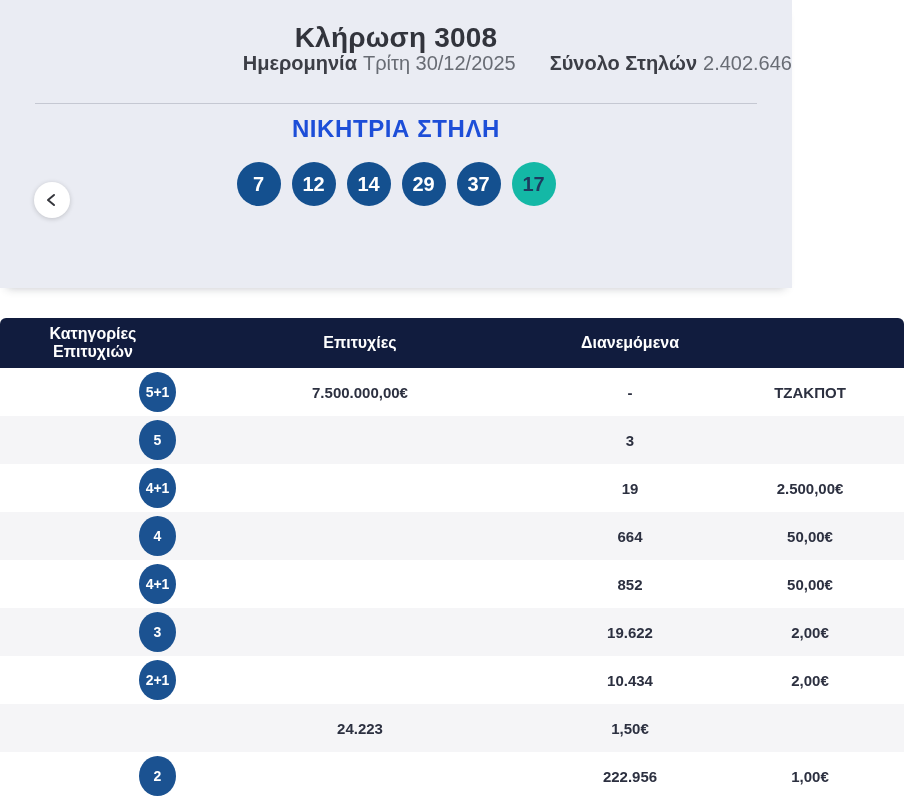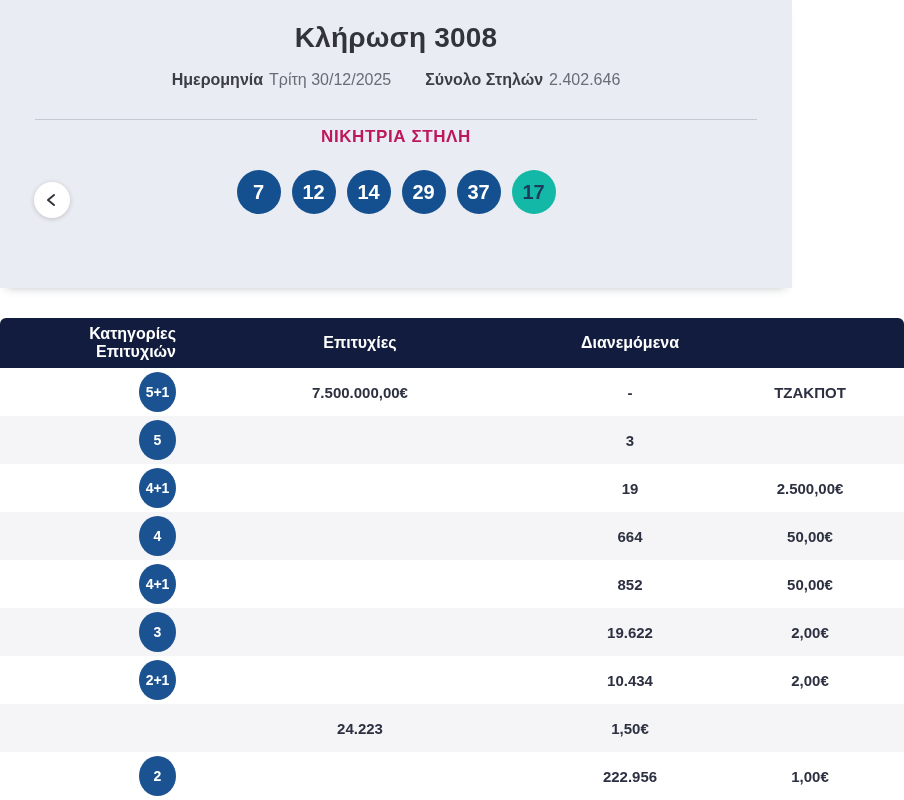--- a/index.html
+++ b/index.html
@@ -4,42 +4,42 @@
 <style>
   * { margin:0; padding:0; box-sizing:border-box; }
   html,body { width:904px; height:800px; overflow:hidden; background:#ffffff;
     font-family:"Liberation Sans","DejaVu Sans",sans-serif; }
 
   
   .hero { position:relative; width:792px; height:288px; background:#eaecf3;
     padding-top:22px; box-shadow:0 7px 9px -7px rgba(40,45,60,.28); }
   .hero h1 { text-align:center; font-size:28px; line-height:32px; font-weight:700;
     color:#32343c; letter-spacing:.2px; }
-  .meta { margin-top:16px; text-align:center; font-size:16px; line-height:19px; }
+  .meta { text-align:right; font-size:20px; line-height:19px; }
   .meta .lbl { font-weight:700; color:#3c3e46; }
   .meta .val { font-weight:400; color:#686c74; margin-left:6px; }
   .meta .gap { margin-left:34px; }
   .hero hr { border:none; border-top:1px solid #c5c8d2; margin:30px 35px 0 35px; }
-  .win-head { margin-top:7px; text-align:center; font-size:17px; line-height:19px;
-    font-weight:700; color:#be185d; letter-spacing:.6px; }
+  .win-head { margin-top:15px; text-align:center; font-size:24px; line-height:19px;
+    font-weight:700; color:#1d4ed8; letter-spacing:.6px; }
   .balls { margin-top:24px; display:flex; justify-content:center; gap:11px; }
   .ball { width:44px; height:44px; border-radius:50%; background:#14508f; color:#ffffff;
     font-size:20px; font-weight:700; display:flex; align-items:center; justify-content:center; }
   .ball.bonus { background:#14b8a6; color:#1e3a5f; }
   .prev { position:absolute; left:34px; top:182px; width:36px; height:36px; border-radius:50%;
     background:#ffffff; border:none; box-shadow:0 1px 5px rgba(0,0,0,.18); cursor:pointer;
     display:flex; align-items:center; justify-content:center; }
 
   
   .table { margin-top:30px; width:904px; }
   .thead { display:grid; grid-template-columns:176px 368px 172px 188px; height:50px;
     align-items:center; background:#111c3e; border-radius:6px 6px 0 0;
     color:#ffffff; font-size:16px; font-weight:700; }
   .thead .hc { text-align:center; }
-  .thead .hc:first-child { text-align:right; padding-left:10px; }
+  .thead .hc:first-child { text-align:center; padding-left:10px; }
   .trow { display:grid; grid-template-columns:176px 368px 172px 188px; height:48px;
     align-items:center; background:#ffffff; color:#2c3040; font-size:15px; font-weight:700; }
   .trow:nth-child(even) { background:#f5f5f7; }
   .trow .cell { text-align:center; }
   .badge-cell { display:flex; justify-content:flex-end; }
   .badge { width:37px; height:40px; border-radius:50%; background:#1b5291; color:#ffffff;
     font-size:14px; font-weight:700; display:flex; align-items:center; justify-content:center; }
 </style>
 </head>
 <body>

